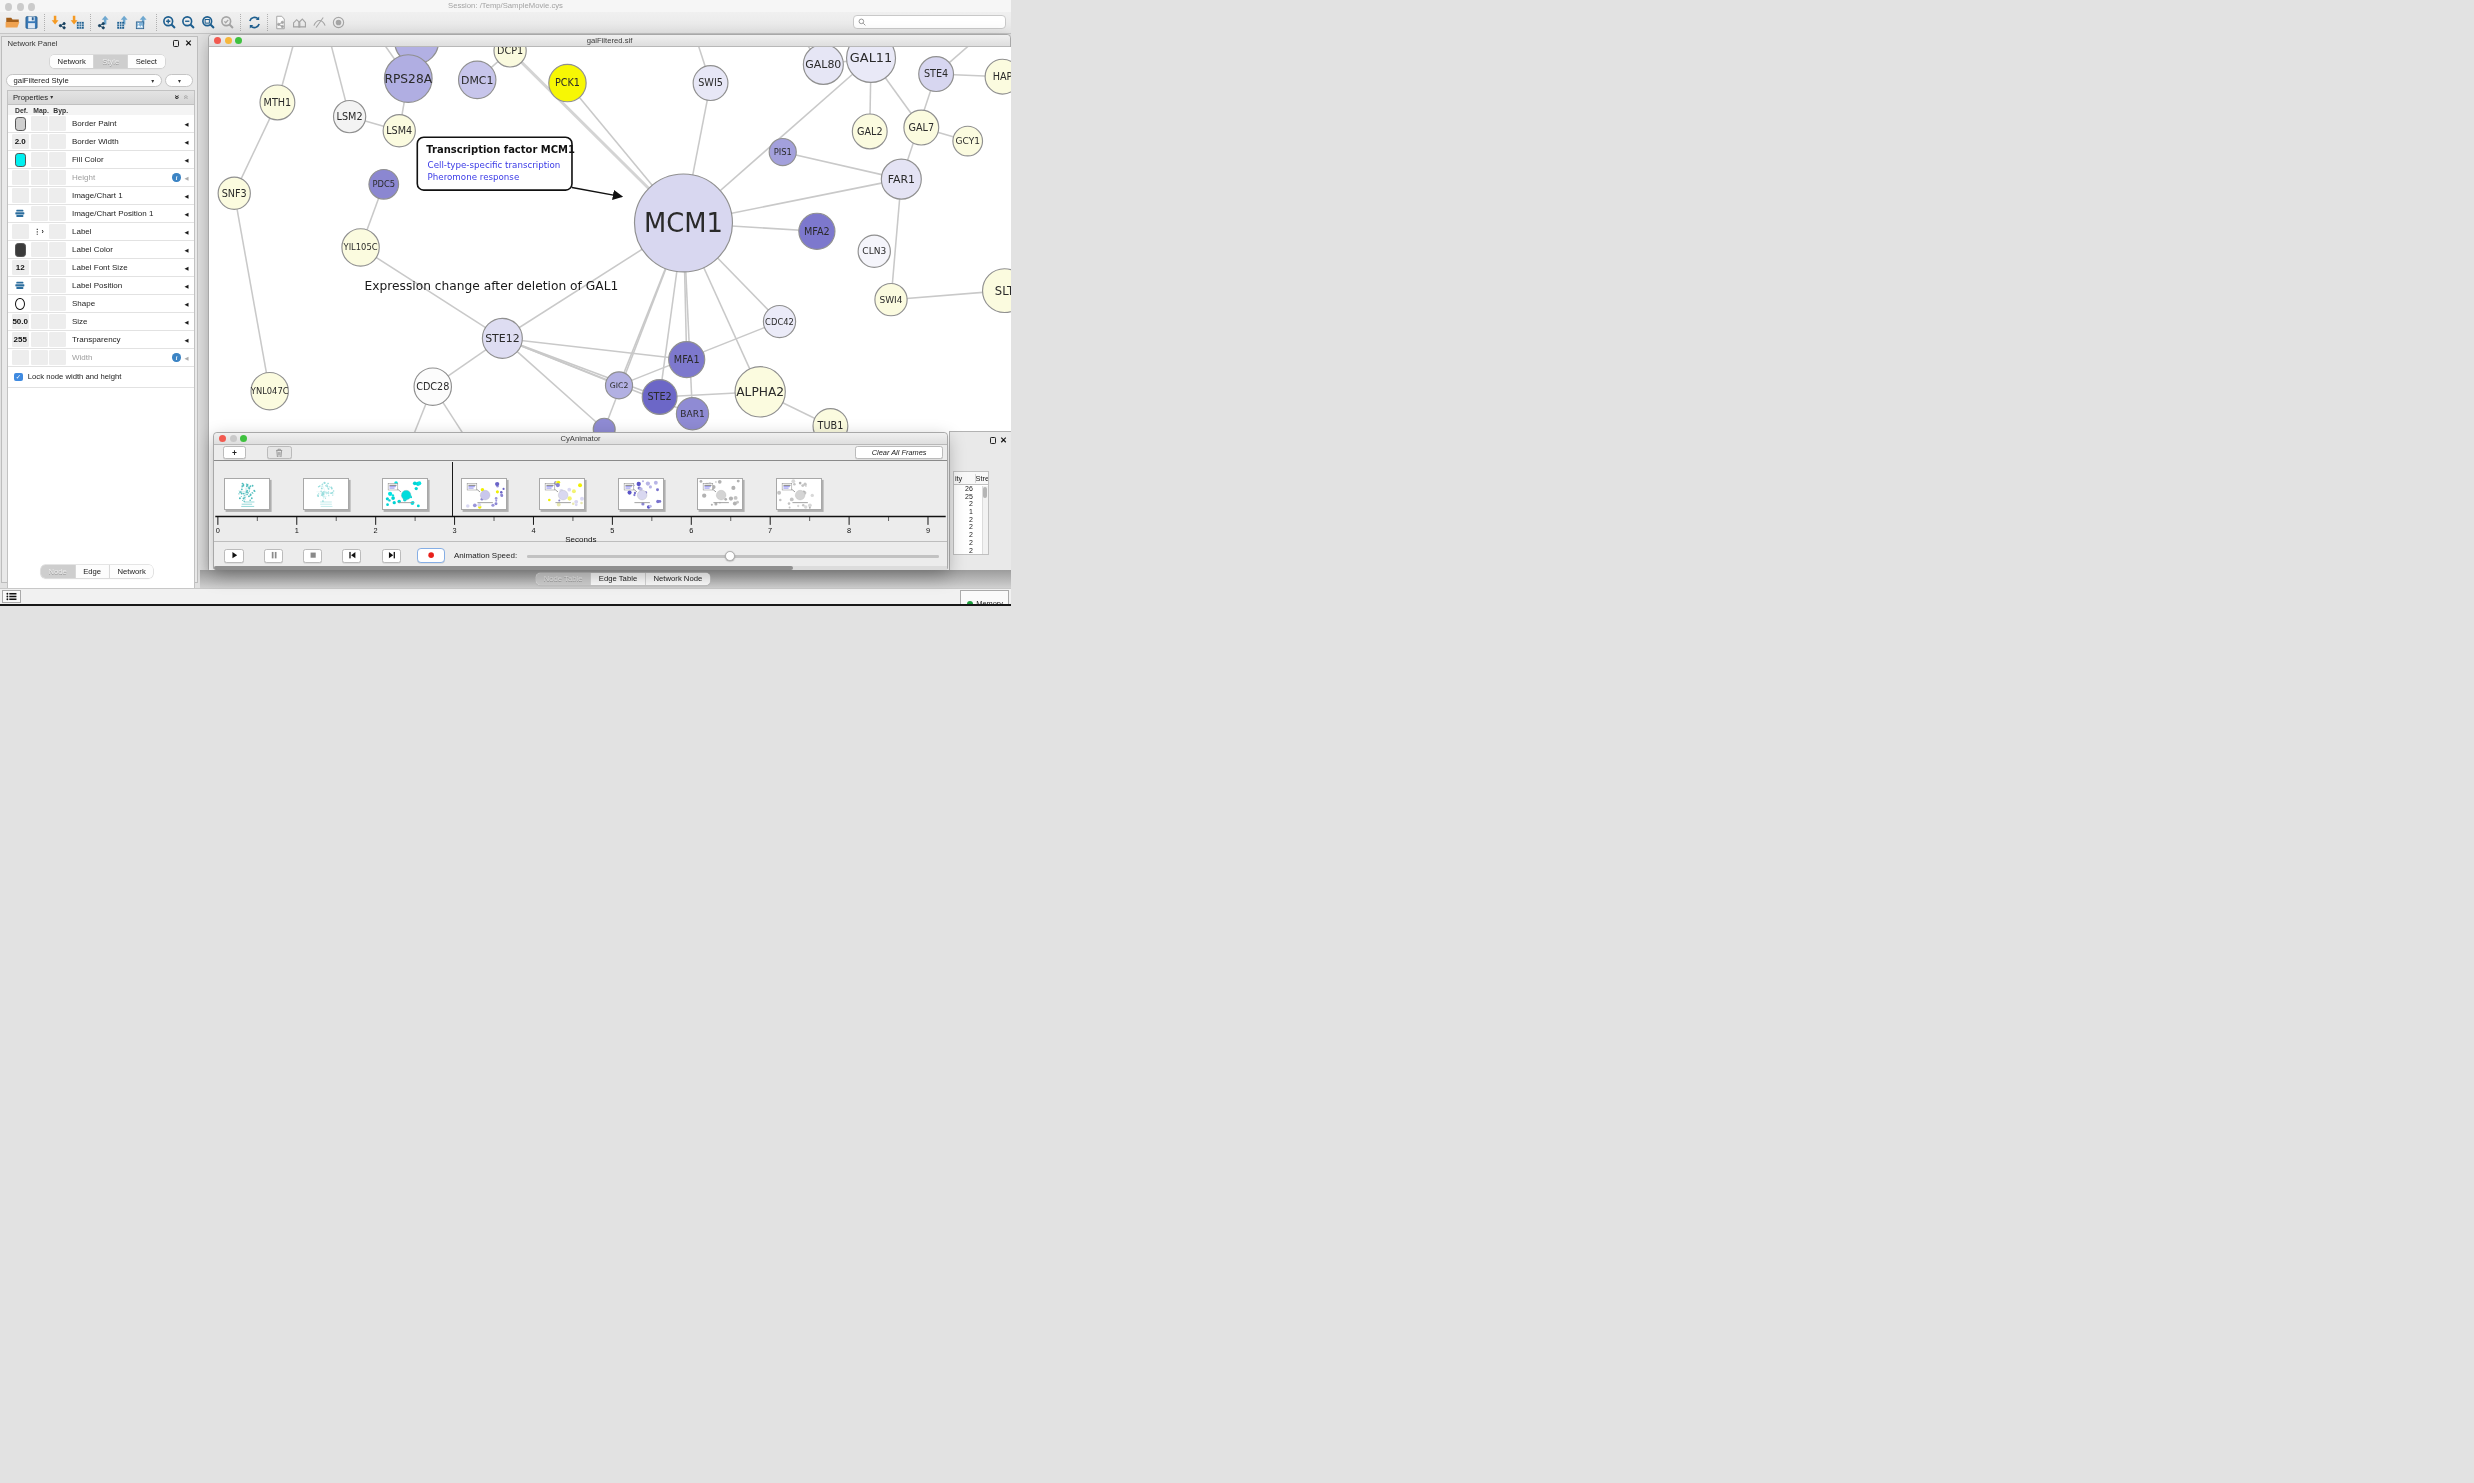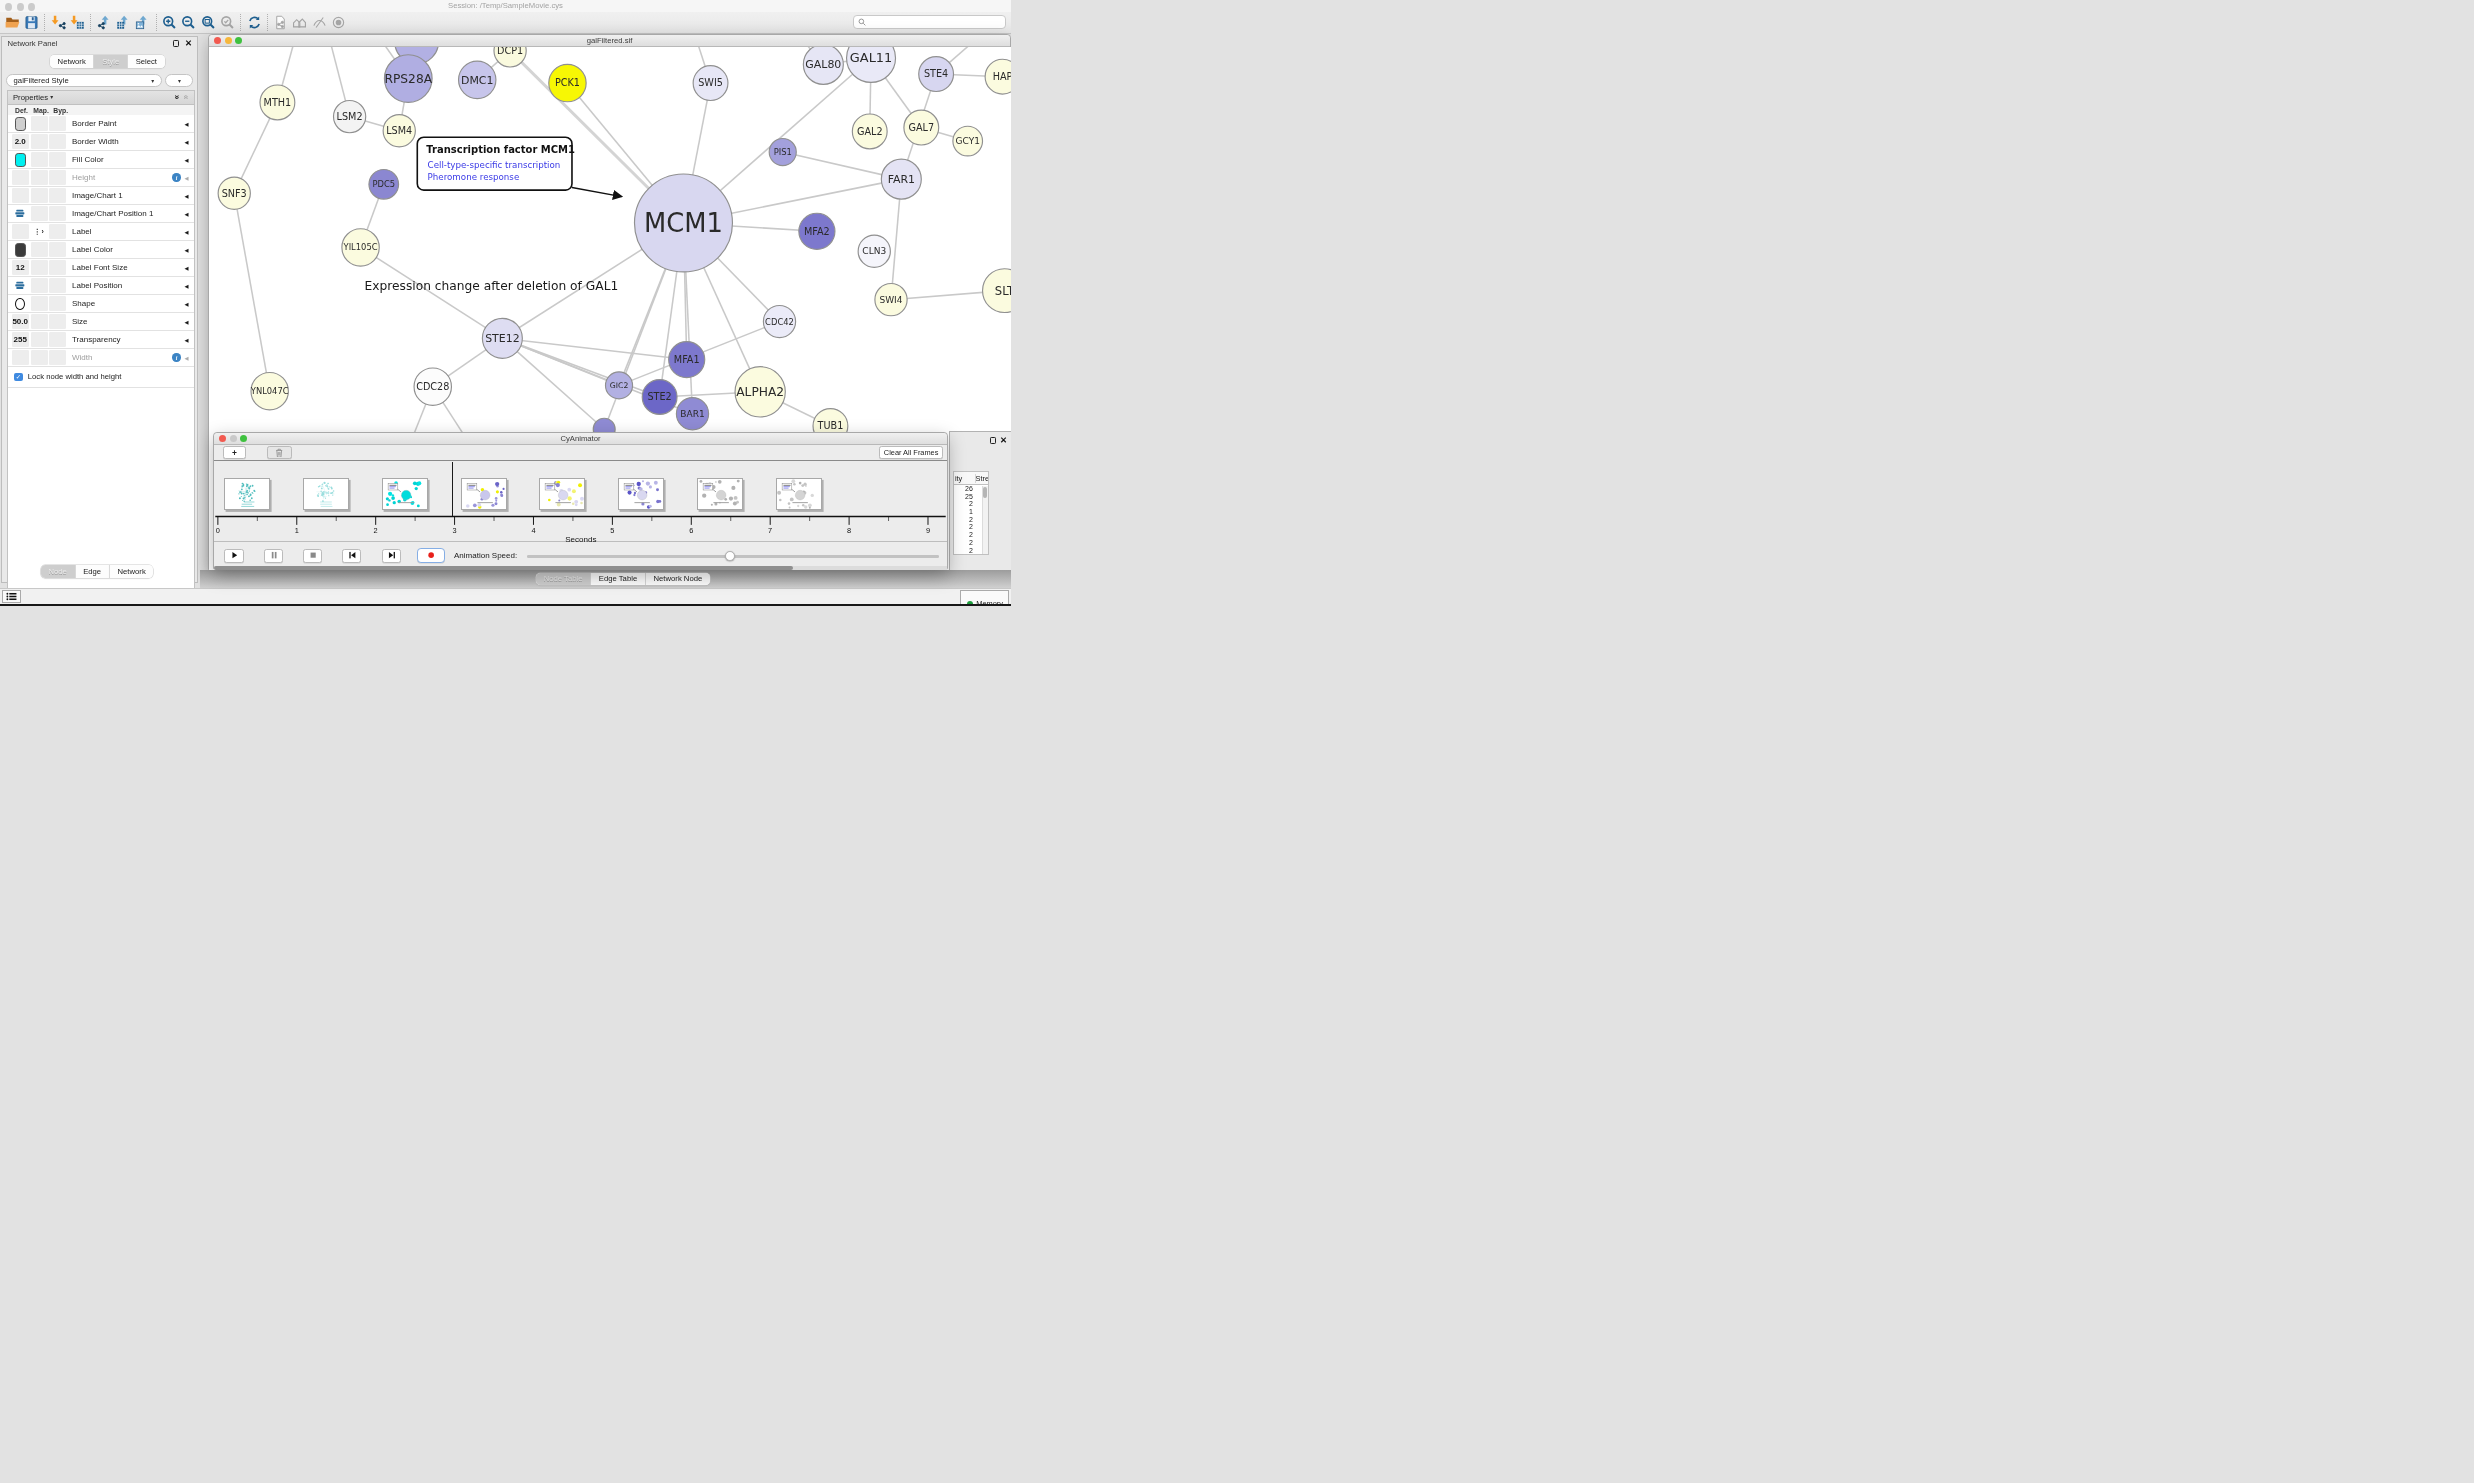--- a/index.html
+++ b/index.html
@@ -77,21 +77,21 @@
   
   .net-window { left:208px; top:0; width:803px; height:536px; }
   .net-canvas { position:absolute; left:0; top:11.6px; width:802px; height:524px; background:#fff; }
 
   
   .cya { left:213px; top:398px; width:735px; height:137px; z-index:30; }
   .cya-toolbar { position:absolute; left:0; top:11.6px; width:100%; height:15.5px; background:#ececec; }
   .cya-btn { position:absolute; top:1.9px; height:12.2px; background:#fff; border:0.6px solid #bbb; border-radius:2.6px; font-size:8.4px; display:flex; align-items:center; justify-content:center; box-shadow:0 0.6px 0.6px rgba(0,0,0,.12); }
   .cya-add { left:9px; width:23px; font-weight:bold; }
   .cya-trash { left:53px; width:24.5px; background:#e6e6e6; }
-  .cya-clear { right:3.9px; width:64px; font-size:7.4px; }
+  .cya-clear { right:3.9px; width:88px; font-size:7.4px;font-style:italic; }
   .cya-timeline { position:absolute; left:0; top:27px; width:733px; height:82px; background:#ececec; border-top:0.6px solid #8a8a8a; border-bottom:0.6px solid #bdbdbd; }
   .playhead { position:absolute; top:1.3px; width:1px; height:54px; background:#1a1a1a; }
   .frame { position:absolute; top:17px; width:46px; height:32px; background:#fff; border:0.6px solid #a8a8a8; box-shadow:1.6px 1.9px 0 rgba(125,125,125,.55); }
   .cya-controls { position:absolute; left:0; top:113px; width:100%; height:19.3px; }
   .trbtn { position:absolute; top:2.6px; width:19.3px; height:14px; background:#fff; border:0.6px solid #bbb; border-radius:2.6px; display:flex; align-items:center; justify-content:center; box-shadow:0 0.6px 0.6px rgba(0,0,0,.12); }
   .trbtn svg { width:10.3px; height:10.3px; }
   .trbtn.rec { width:28px; height:15.5px; top:1.9px; border:1.3px solid #85aee5; border-radius:3.9px; }
   .speed-lbl { position:absolute; left:240px; top:5.2px; font-size:8px; color:#1a1a1a; }
   .slider-track { position:absolute; left:313px; top:9px; width:412px; height:2.6px; background:#c2c2c2; border-radius:1.3px; }
   .slider-thumb { position:absolute; top:-3.9px; width:9.7px; height:9.7px; background:#fff; border:0.6px solid #adadad; border-radius:50%; box-shadow:0 0.6px 1.3px rgba(0,0,0,.3); }

